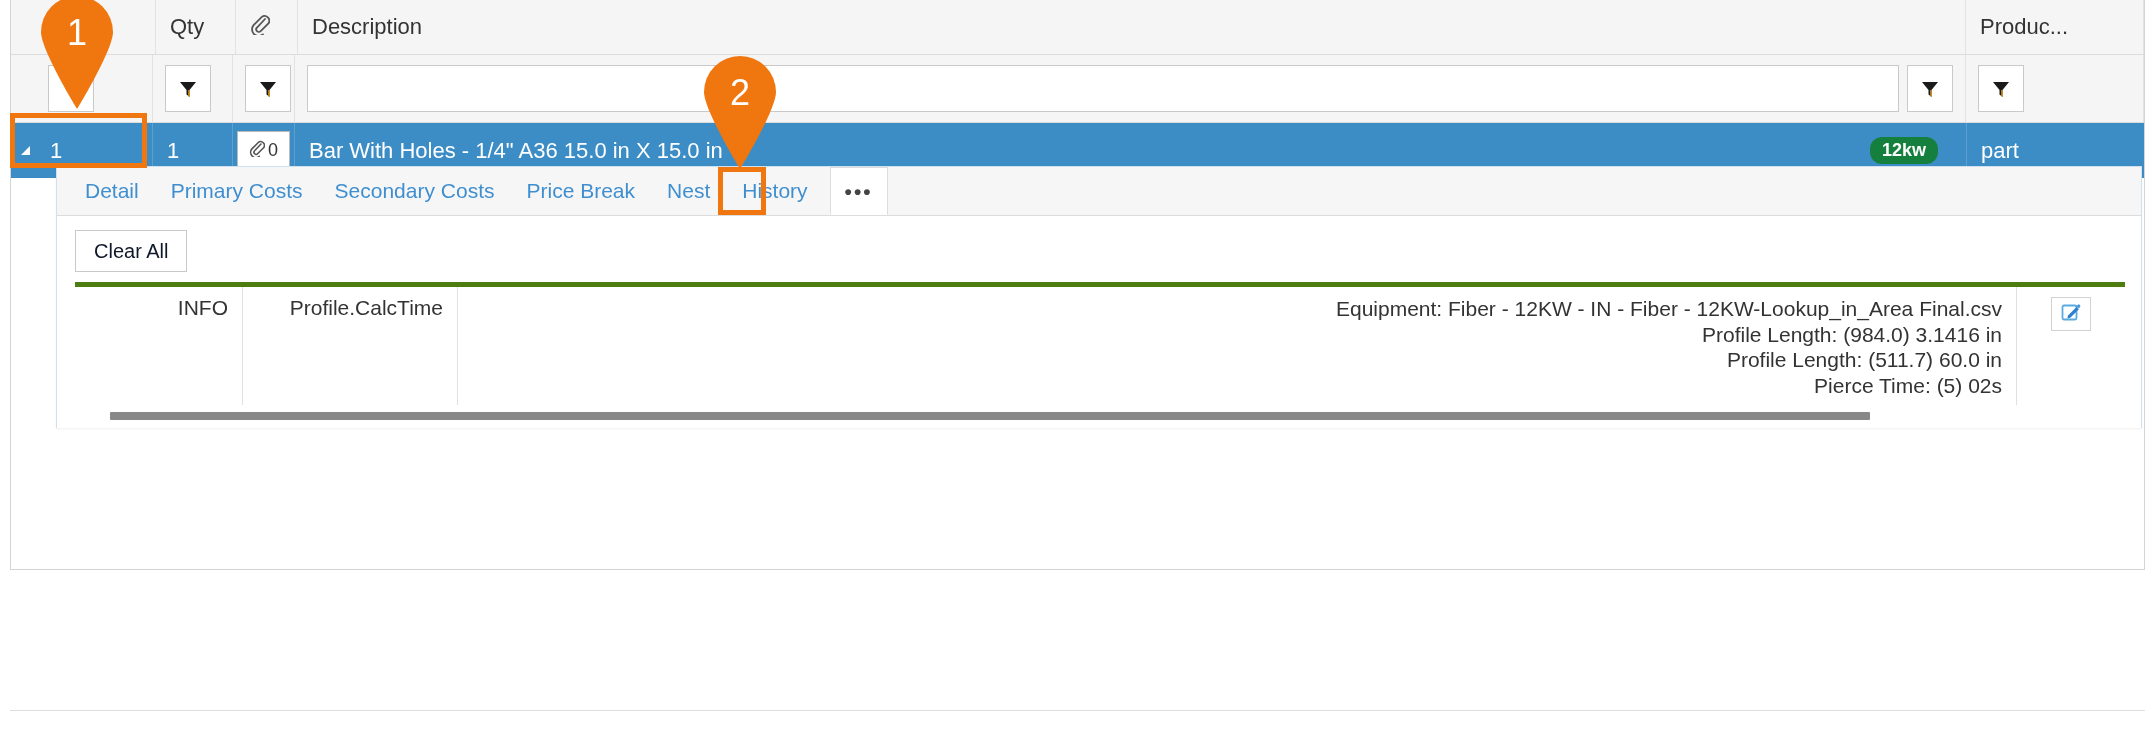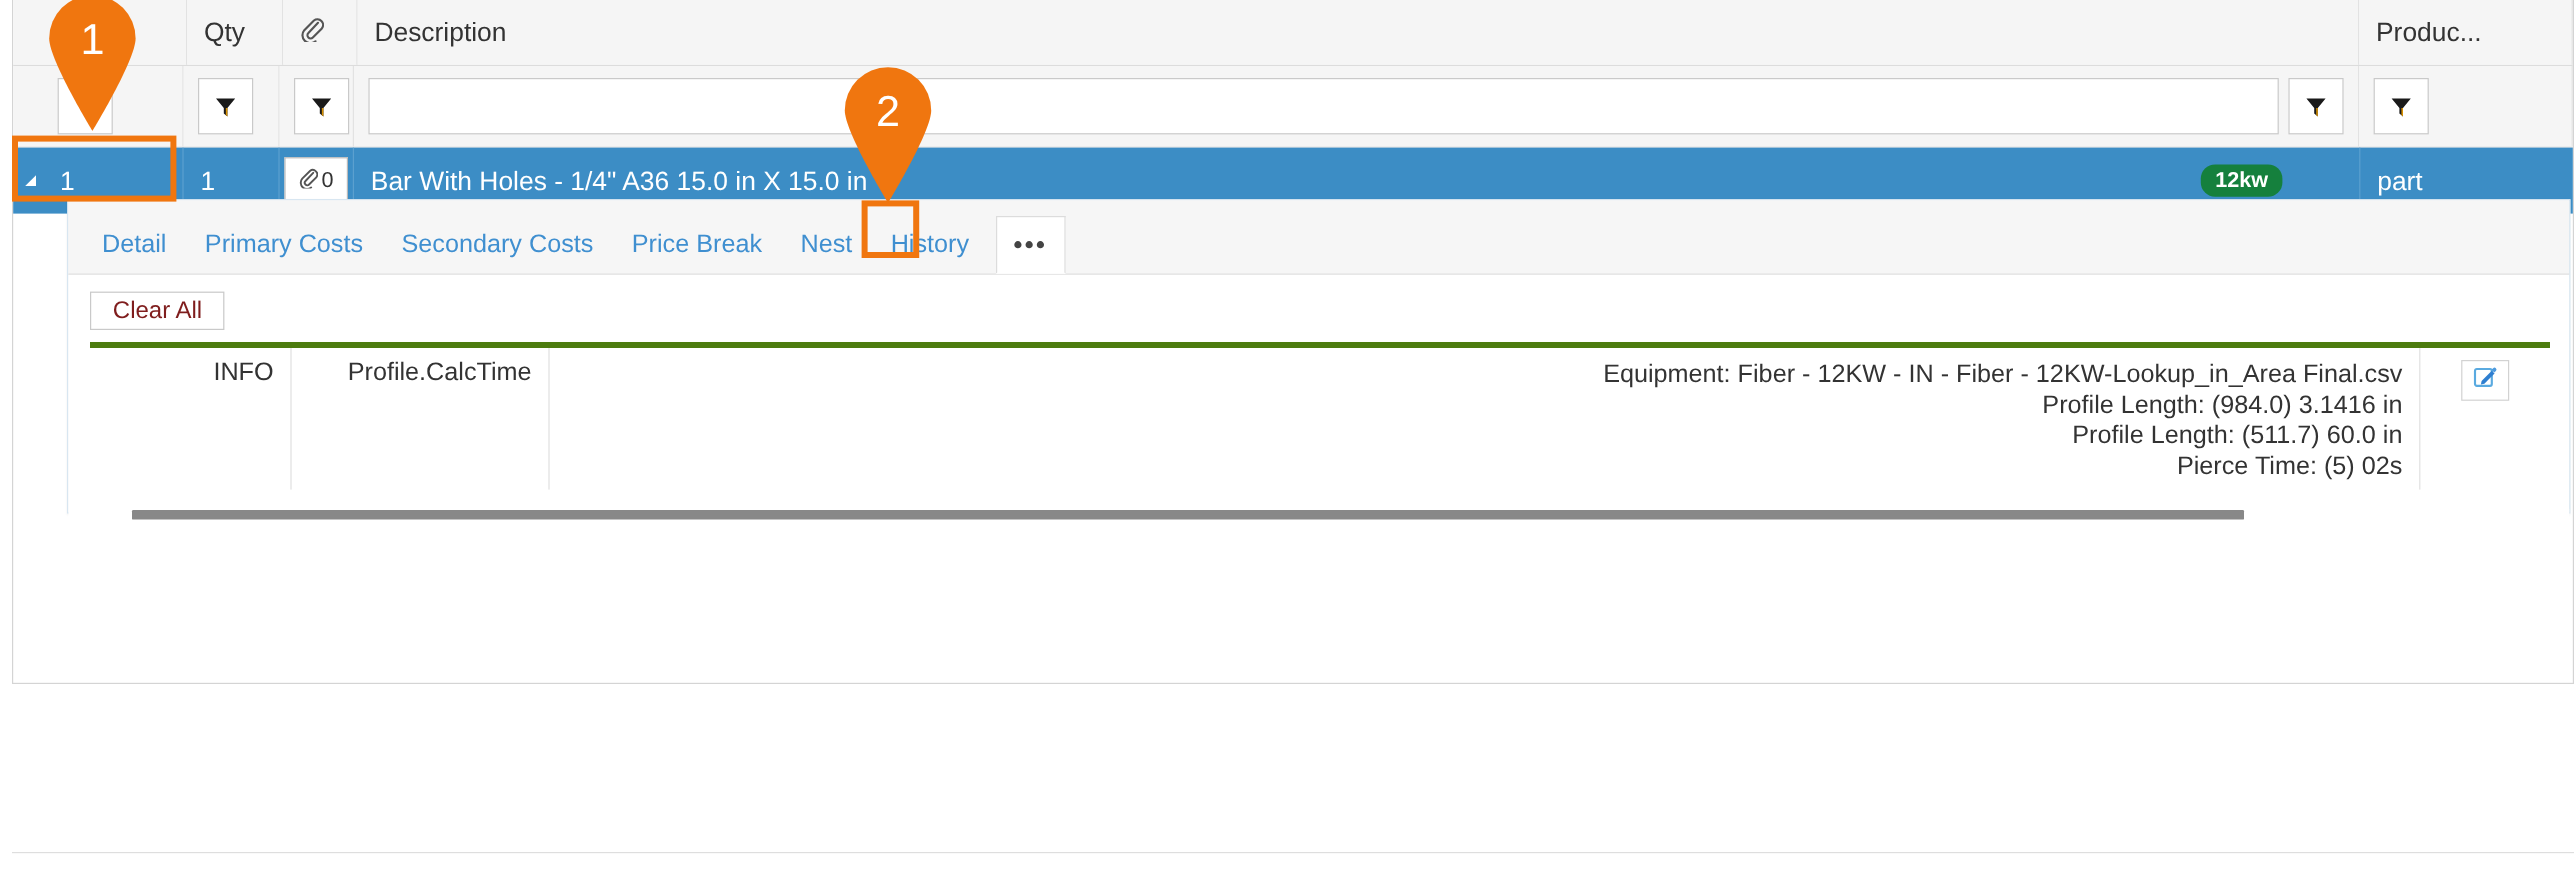--- a/index.html
+++ b/index.html
@@ -179,21 +179,21 @@
     width: 2086px;
     height: 262px;
     background: #ffffff;
     border: 1px solid #cfe0ee;
     box-sizing: border-box;
     box-shadow: 0 1px 2px rgba(0,0,0,0.06);
   }
   .tabbar {
     display: flex;
     align-items: flex-end;
-    height: 62px;
+    height: 49px;
     background: #f6f6f6;
     border-bottom: 1px solid #dcdcdc;
     padding-left: 12px;
     box-sizing: border-box;
   }
   .tab {
     font-size: 21px;
     color: #3f8fd0;
     padding: 0 16px;
     height: 48px;
@@ -216,26 +216,26 @@
     position: relative;
     height: 212px;
     background: #ffffff;
     padding: 14px 0 0 18px;
     box-sizing: border-box;
   }
   .clear-all {
     display: inline-flex;
     align-items: center;
     justify-content: center;
-    height: 32px;
+    height: 42px;
     padding: 0 18px;
     background: #ffffff;
     border: 1px solid #c9c9c9;
     font-size: 20px;
-    color: #7f1d1d;
+    color: #0f172a;
     box-sizing: border-box;
     margin-bottom: 10px;
   }
 
   .detail-table {
     display: flex;
     border-top: 5px solid #4d7c0f;
     width: 2050px;
     box-sizing: border-box;
     text-align: right;
@@ -430,21 +430,21 @@
                 <path d="M15 6 L7 14.5 a2.6 2.6 0 0 0 3.7 3.7 L18.2 10.7 a4.7 4.7 0 0 0 -6.6 -6.6 L3.6 12.1 a6.6 6.6 0 0 0 9.3 9.3" fill="none" stroke="#555" stroke-width="2" stroke-linecap="round"></path>
               </svg>
             </span>
             <span>0</span>
           </div>
         </div>
         <div class="rcell desc c-desc">
           <span>Bar With Holes - 1/4" A36 15.0 in X 15.0 in</span>
           <span class="badge">12kw</span>
         </div>
-        <div class="rcell c-prod" style="border-left:1px solid #5ba0cf;border-right:none;margin-left:36px;">
+        <div class="rcell c-prod" style="border-left:1px solid #5ba0cf;border-right:none;">
           <span>part</span>
         </div>
       </div>
     </div>
 
     <div class="detail-wrap">
 
       <div class="tabbar">
         <div class="tab">Detail</div>
         <div class="tab">Primary Costs</div>

